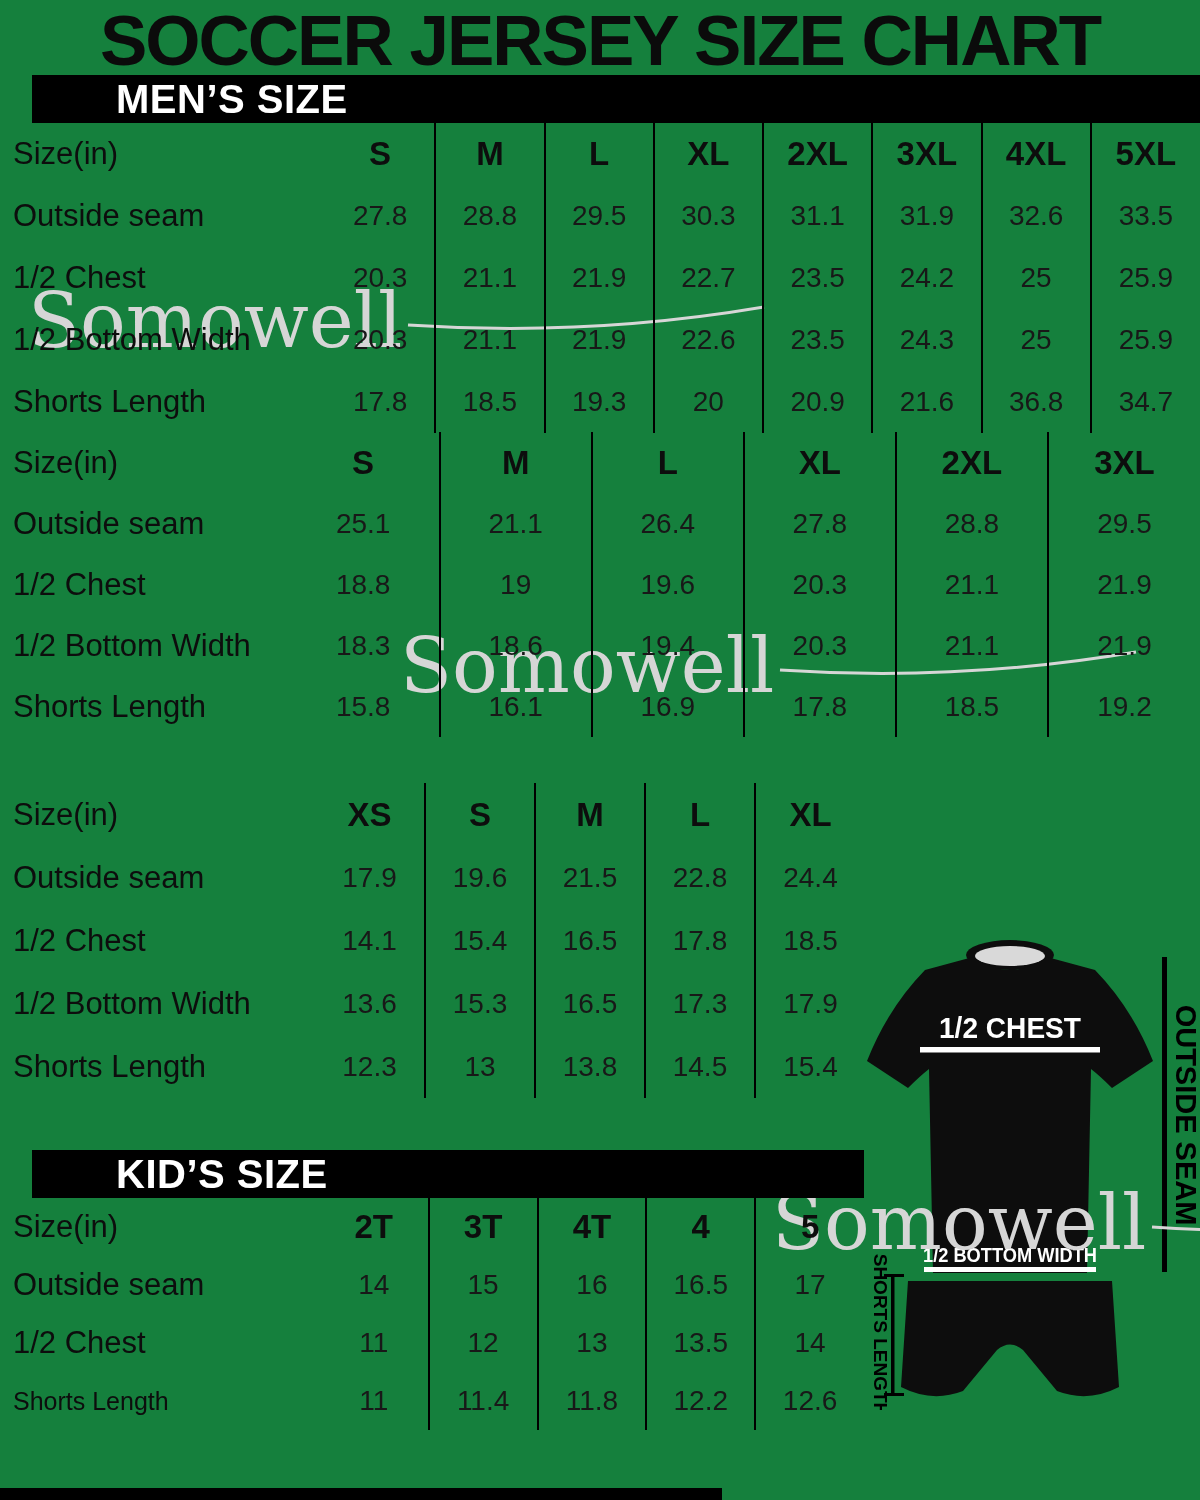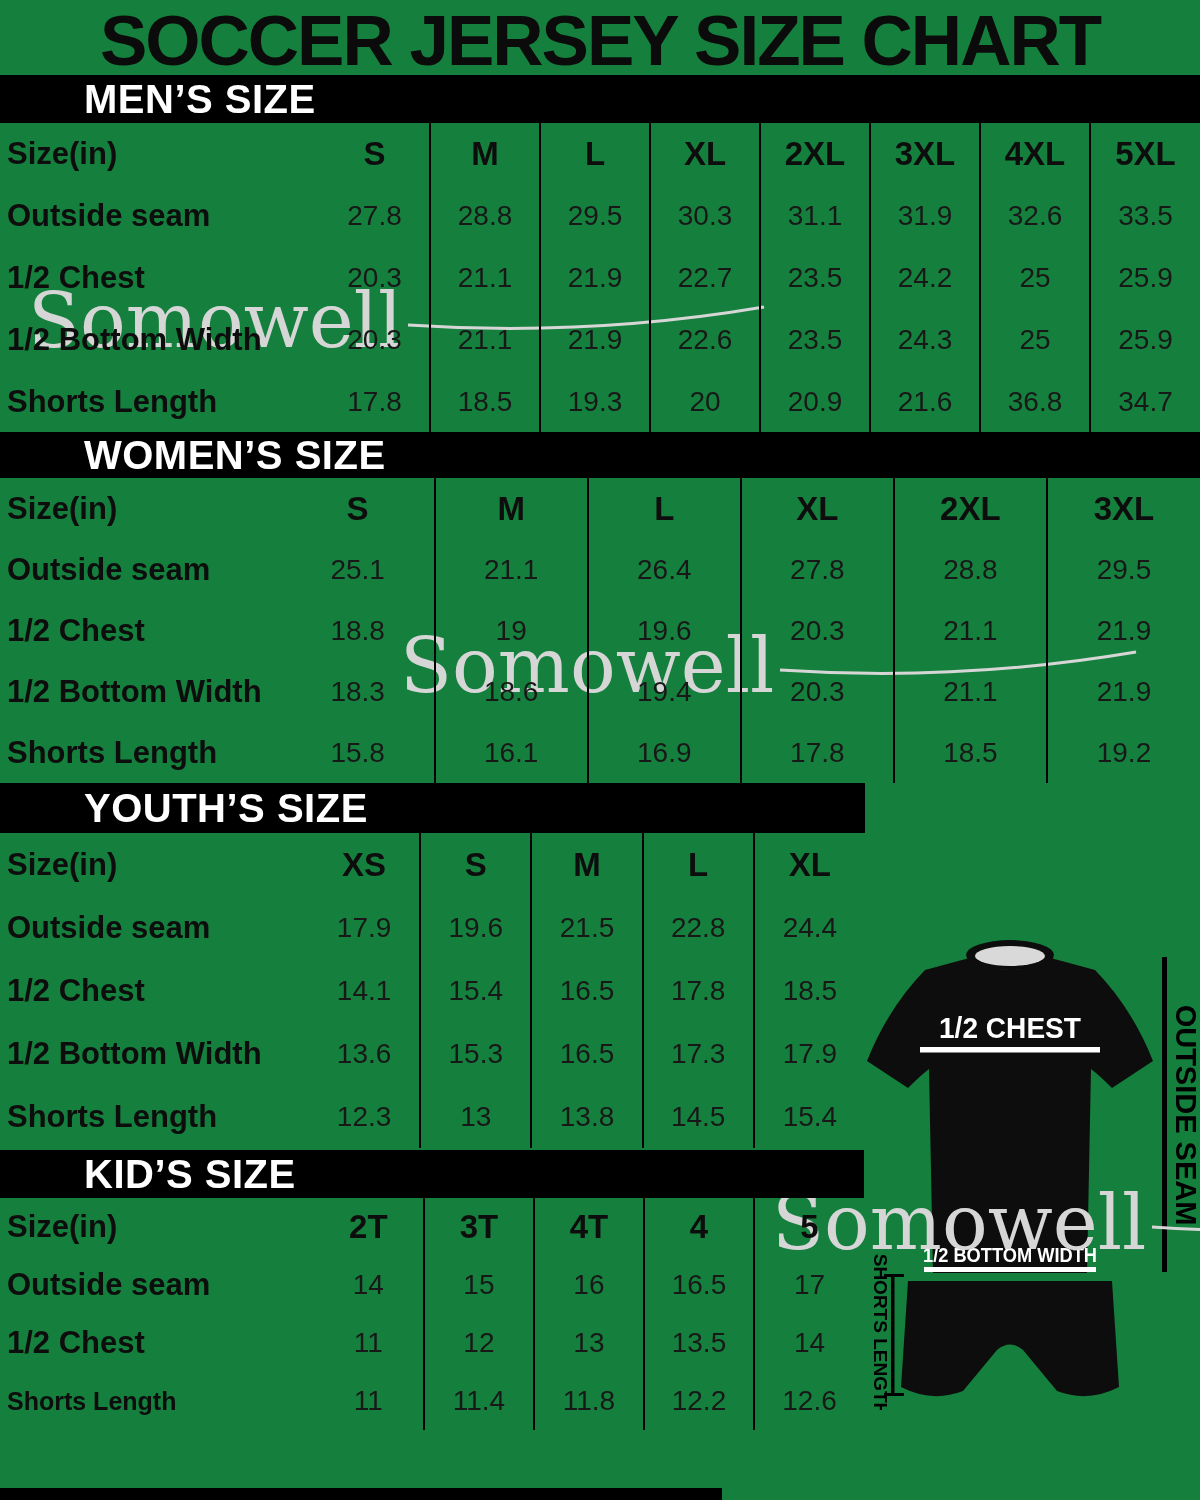--- a/index.html
+++ b/index.html
@@ -12,29 +12,29 @@
          font-family:"Liberation Sans",sans-serif;}
 
   
   .sec{position:absolute;left:0;z-index:3;}
   .sec-mens   {top:75px;  width:1200px;}
   .sec-womens {top:432px; width:1200px;}
   .sec-youths {top:783px; width:865px;}
   .sec-kids   {top:1150px;width:864px;}
 
   .banner{background:#000;color:#fff;display:flex;align-items:center;
-          padding-left:84px;font-weight:700;letter-spacing:.5px;font-size:40px;}
+          padding-left:84px;font-weight:700;letter-spacing:.5px;font-size:40px;margin-left:32px;}
   .sec-mens   .banner{height:48px;}
   .sec-womens .banner{height:46px;}
   .sec-youths .banner{height:50px;}
   .sec-kids   .banner{height:48px;}
 
   table{border-collapse:collapse;table-layout:fixed;width:100%;}
   td{vertical-align:middle;text-align:center;overflow:hidden;white-space:nowrap;}
-  td.lbl{text-align:left;padding-left:7px;font-weight:700;font-size:31px;color:#0d0d0d;}
+  td.lbl{text-align:left;padding-left:13px;font-weight:400;font-size:31px;color:#0d0d0d;}
   td.hdr{font-weight:700;font-size:33px;color:#0d0d0d;}
   td.val{font-size:28px;color:#181818;}
   td.bd{border-left:2px solid #000;}
 
   .sec-mens   td:first-child{width:26%;}
   .sec-womens td:first-child{width:22.8%;}
   .sec-youths td:first-child{width:34.8%;}
   .sec-kids   td:first-child{width:35.4%;}
 
   .sec-mens   tr{height:62px;}
@@ -124,23 +124,20 @@
             <td class="val bd">20.9</td>
             <td class="val bd">21.6</td>
             <td class="val bd">36.8</td>
             <td class="val bd">34.7</td>
           </tr>
         </tbody>
       </table>
   </div>
 
   <div class="sec sec-womens">
-    <div class="banner">
-      <span>WOMEN’S SIZE</span>
-    </div>
     <table>
         <tbody>
           <tr>
             <td class="lbl">Size(in)</td>
             <td class="hdr">S</td>
             <td class="hdr bd">M</td>
             <td class="hdr bd">L</td>
             <td class="hdr bd">XL</td>
             <td class="hdr bd">2XL</td>
             <td class="hdr bd">3XL</td>
@@ -179,23 +176,20 @@
             <td class="val bd">16.9</td>
             <td class="val bd">17.8</td>
             <td class="val bd">18.5</td>
             <td class="val bd">19.2</td>
           </tr>
         </tbody>
       </table>
   </div>
 
   <div class="sec sec-youths">
-    <div class="banner">
-      <span>YOUTH’S SIZE</span>
-    </div>
     <table>
         <tbody>
           <tr>
             <td class="lbl">Size(in)</td>
             <td class="hdr">XS</td>
             <td class="hdr bd">S</td>
             <td class="hdr bd">M</td>
             <td class="hdr bd">L</td>
             <td class="hdr bd">XL</td>
           </tr>

